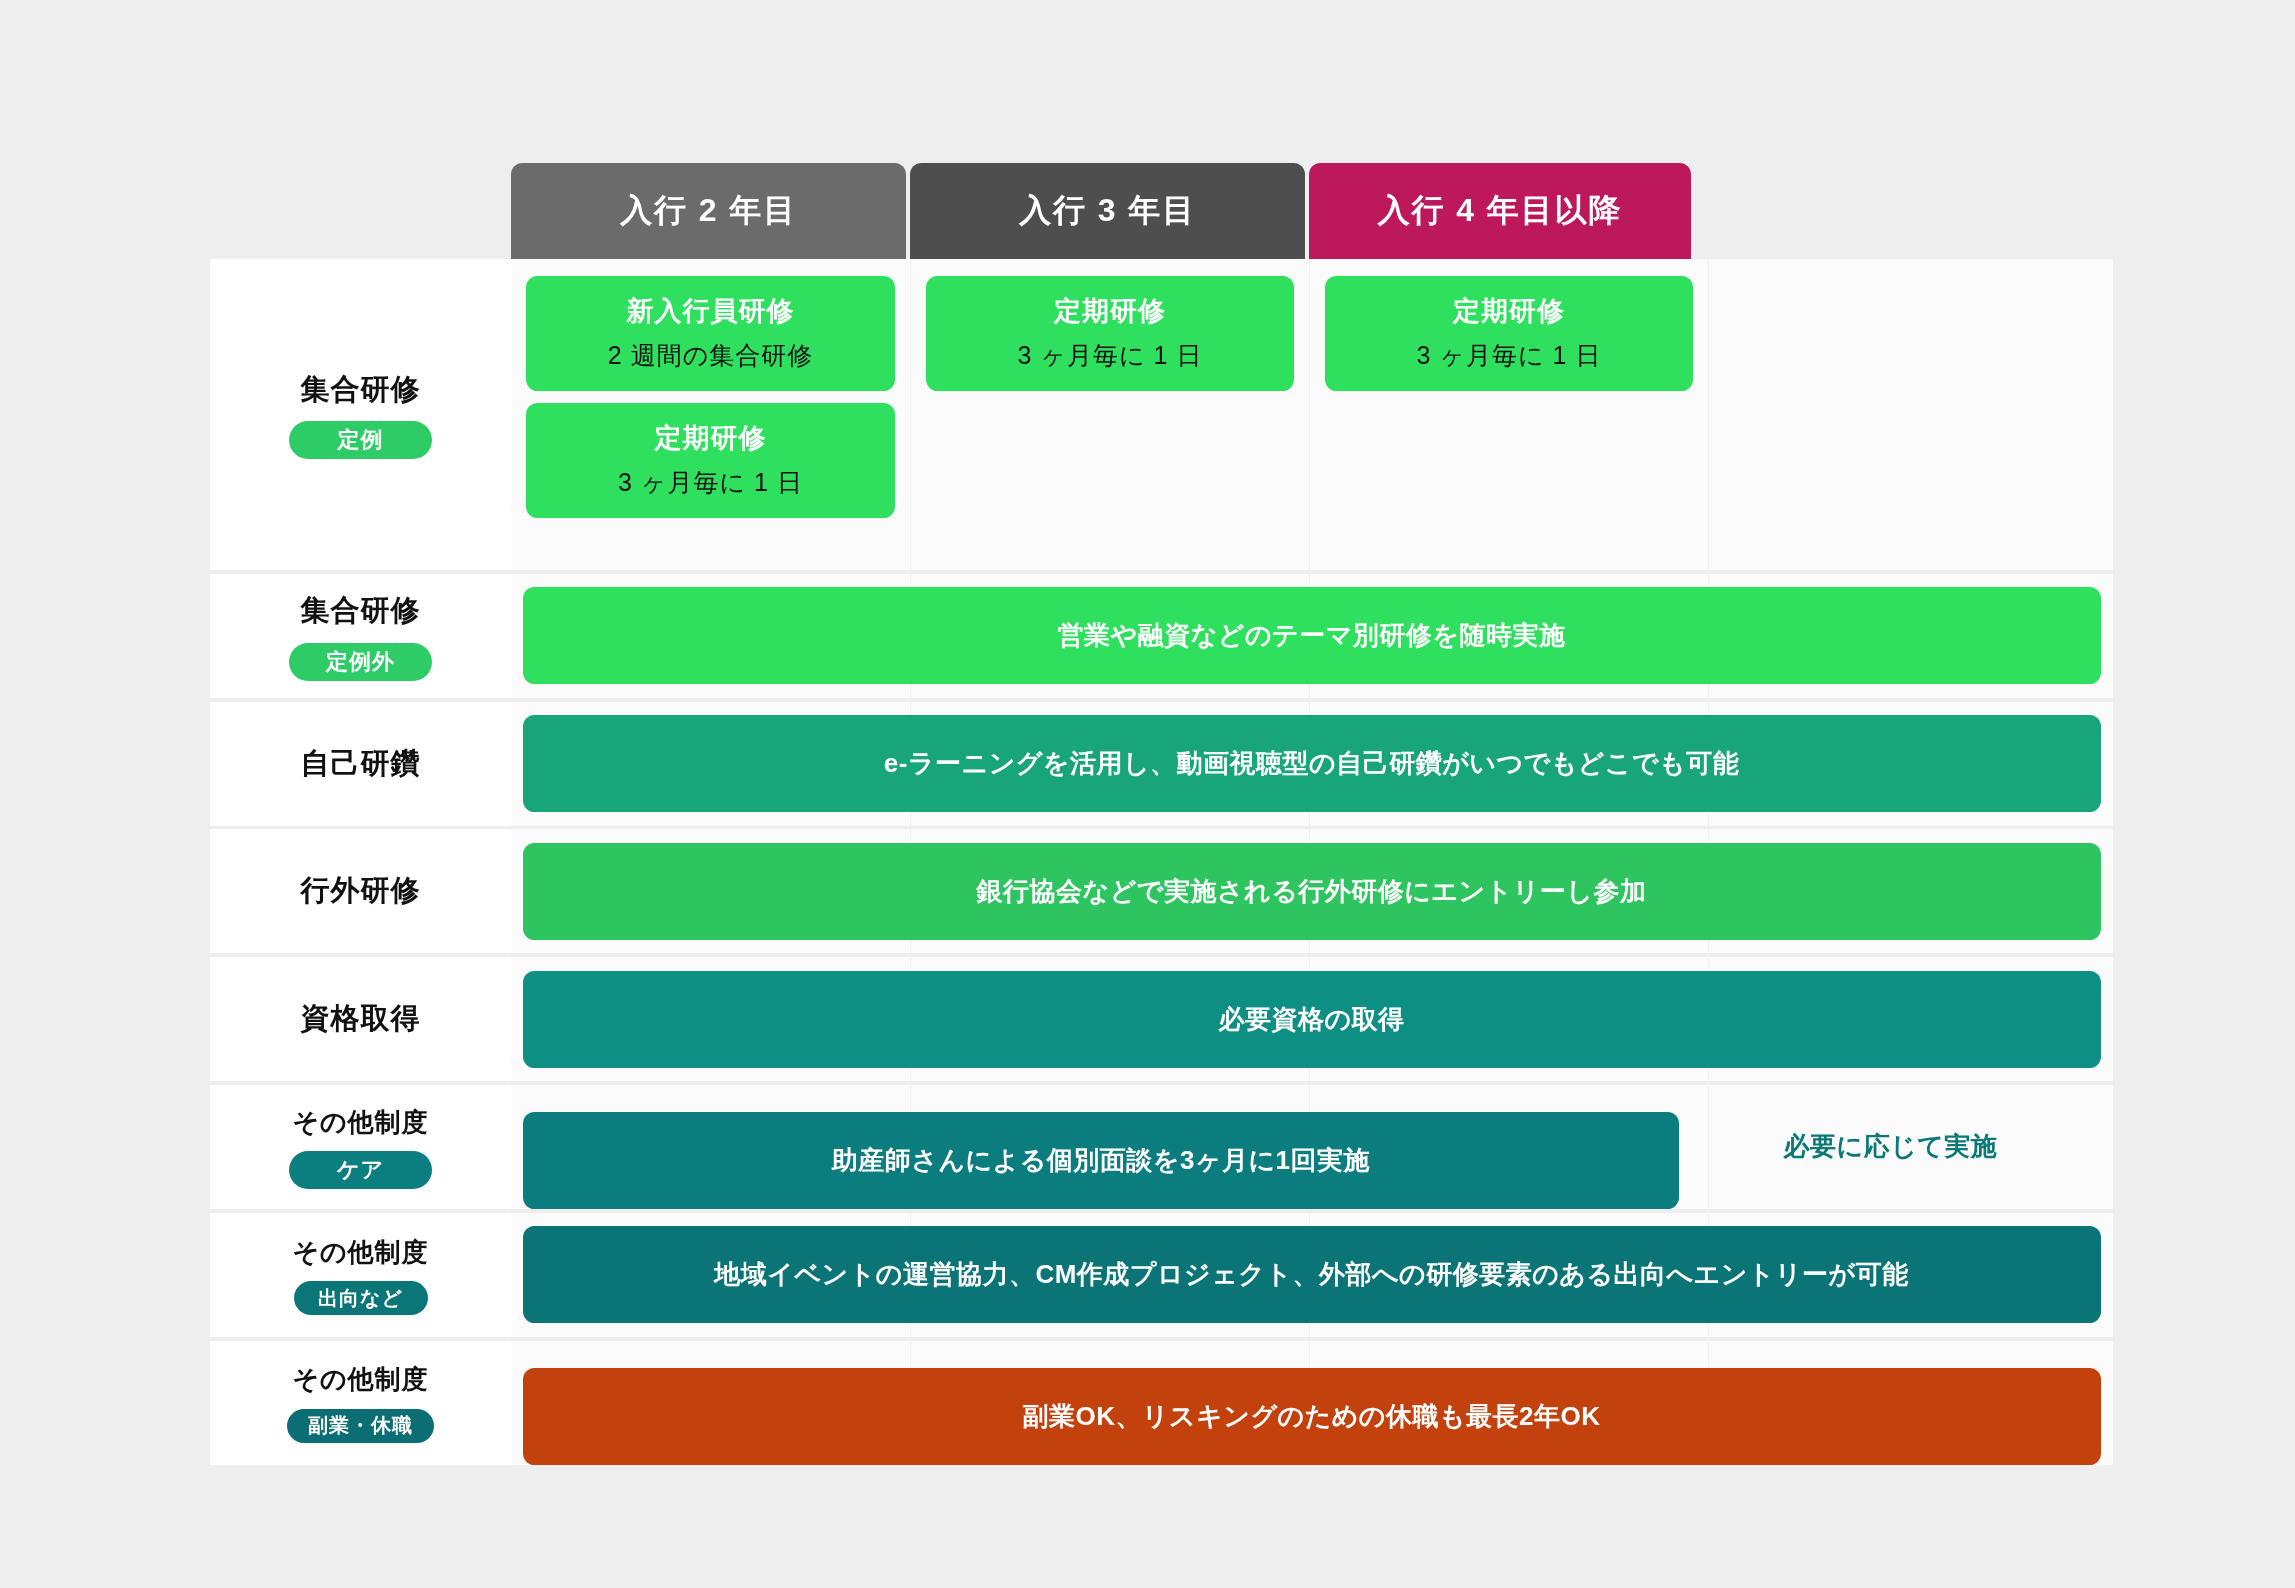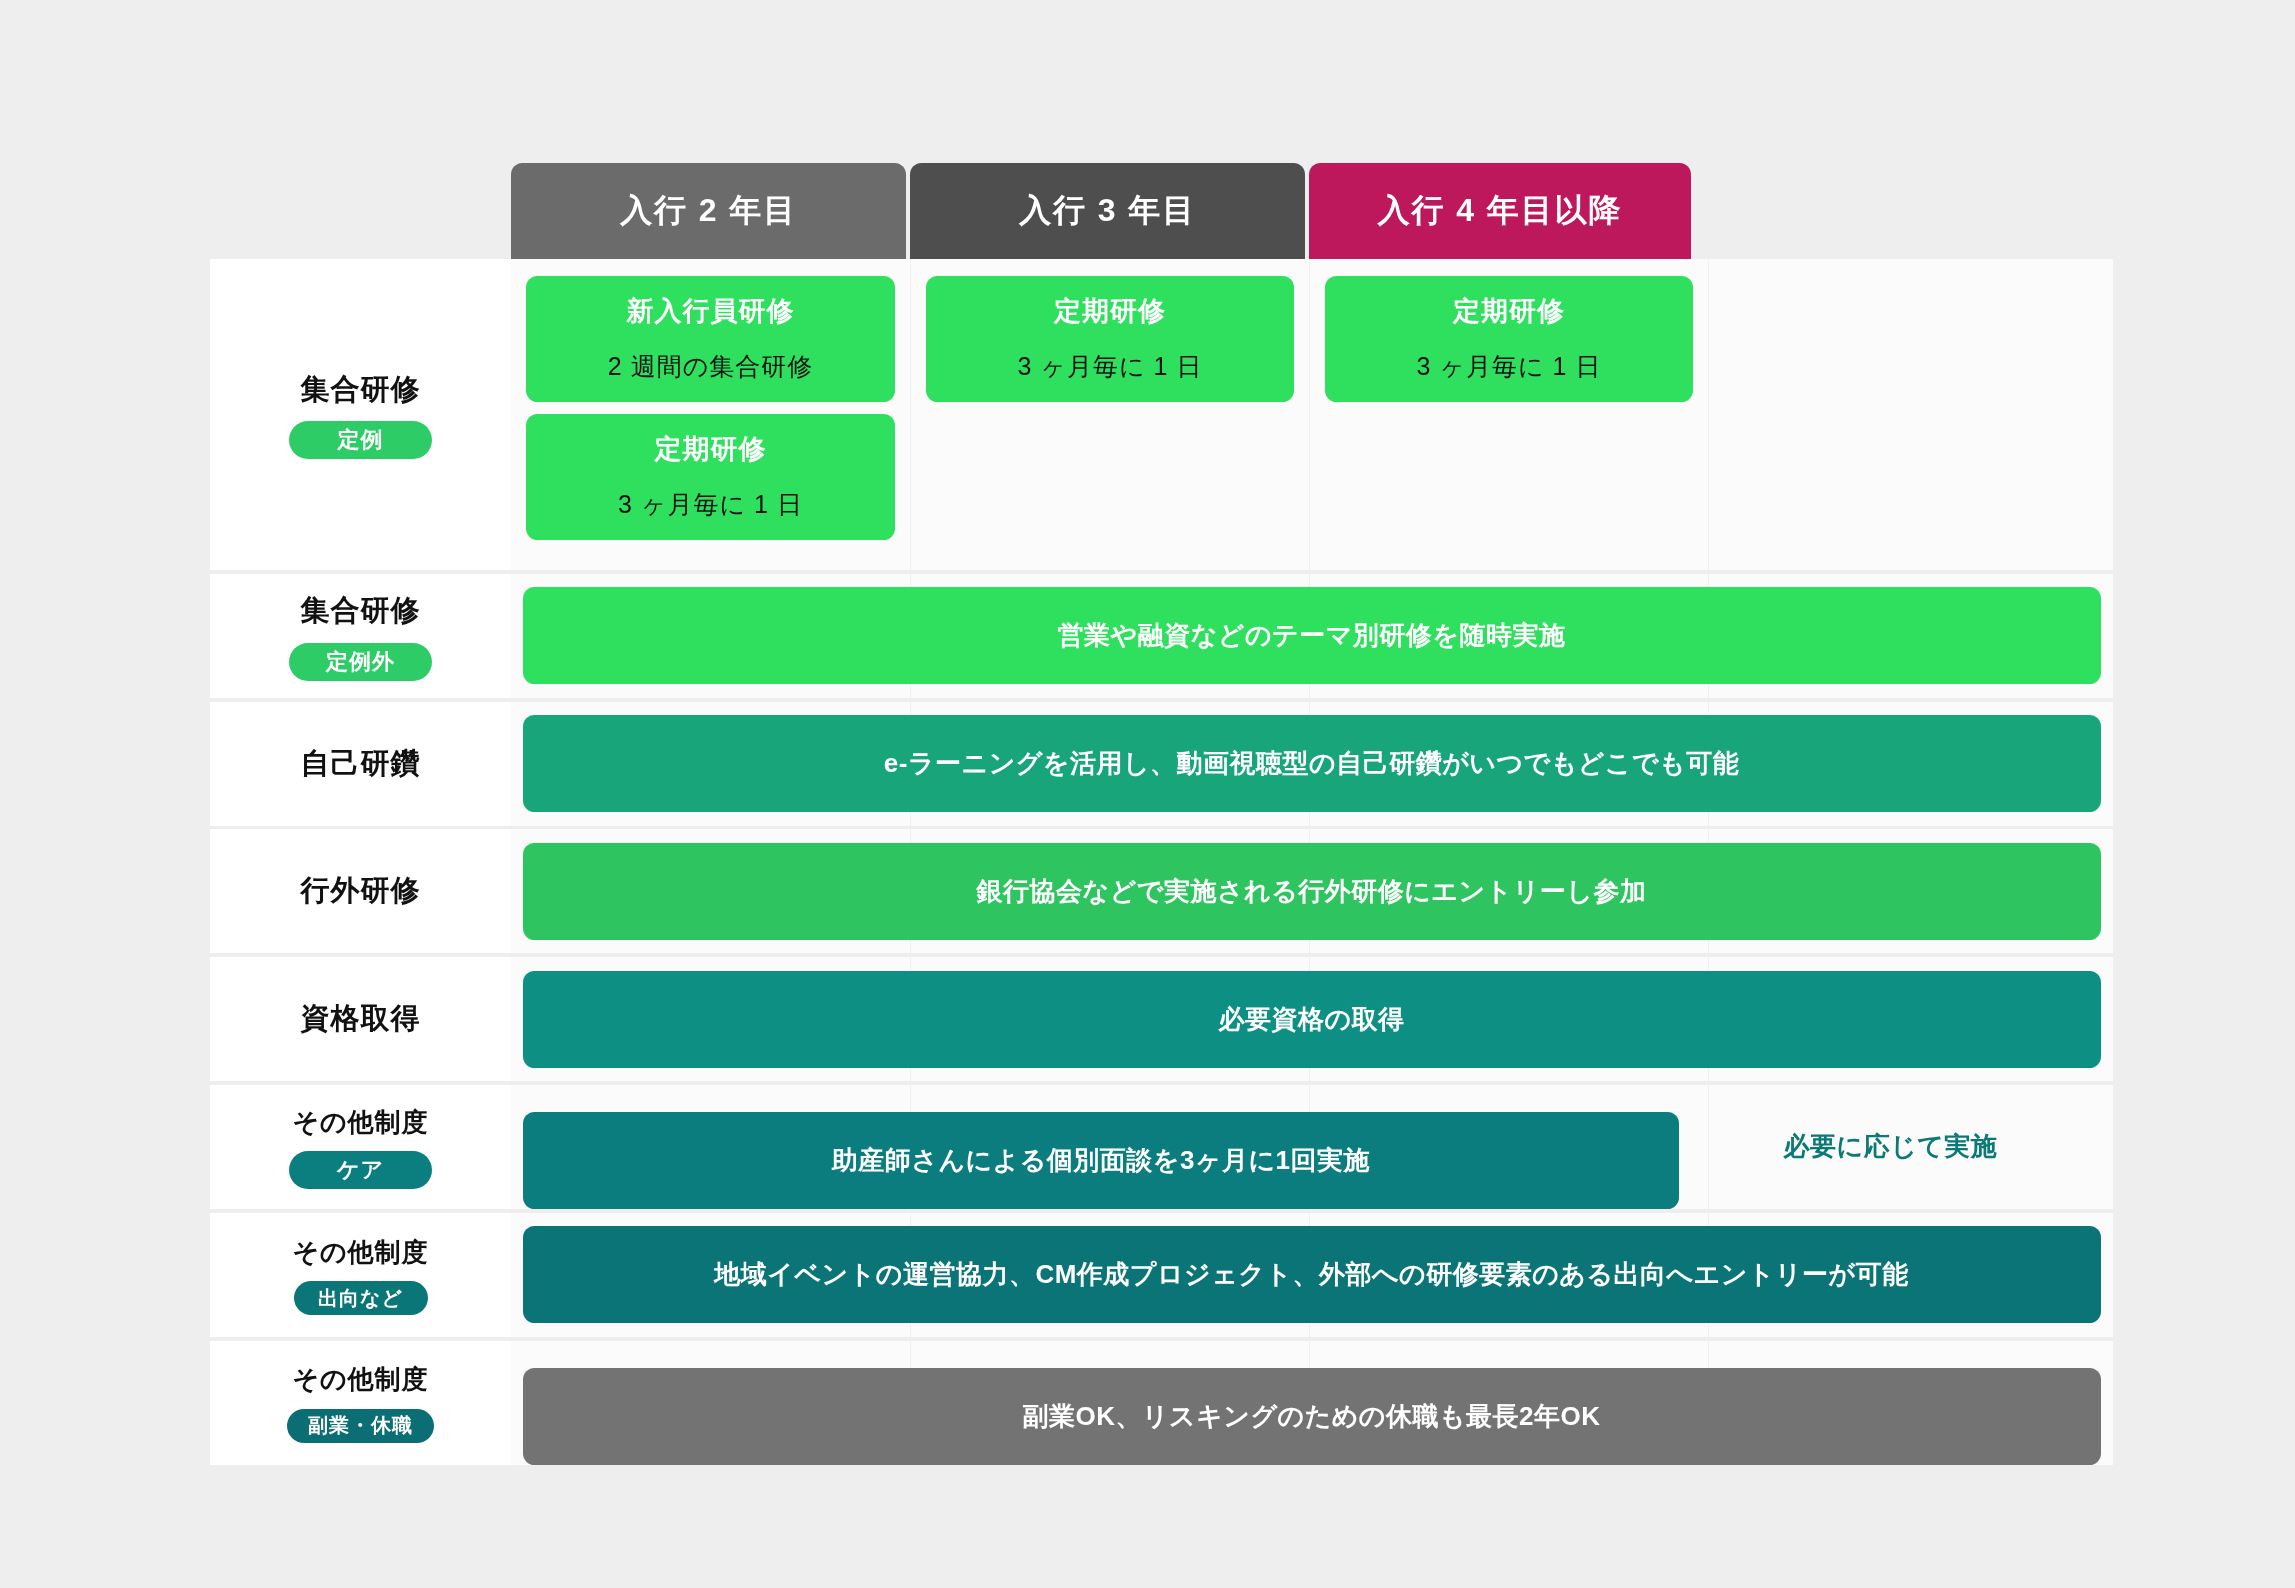--- a/index.html
+++ b/index.html
@@ -145,21 +145,21 @@
   }
   .card {
     background: #2ee05e;
     border-radius: 11.5px;
     padding: 17px 21px 19px;
     text-align: center;
     min-height: 113px;
     display: flex;
     flex-direction: column;
     justify-content: space-between;
-    gap: 21px;
+    gap: 10px;
   }
   .card-title {
     font-size: 27px;
     font-weight: bold;
     color: #ffffff;
     letter-spacing: 1px;
   }
   .card-sub {
     font-size: 25px;
     color: #111111;
@@ -316,20 +316,20 @@
         <div class="label-cell">
           <div class="label-title small">その他制度</div>
           <div class="badge sm" style="background: rgb(11, 110, 116);">副業・休職</div>
         </div>
         <div class="cells">
           <div class="cell"></div>
           <div class="cell"></div>
           <div class="cell"></div>
           <div class="cell"></div>
           <div class="bar-layer">
-            <div class="bar" style="background: #737373; width: 1578px; margin-top: 28px;">副業OK、リスキングのための休職も最長2年OK</div>
+            <div class="bar" style="background: #c2410c; width: 1578px; margin-top: 28px;">副業OK、リスキングのための休職も最長2年OK</div>
           </div>
         </div>
       </div>
     </div>
 
 </div>
 
 
 </body></html>

